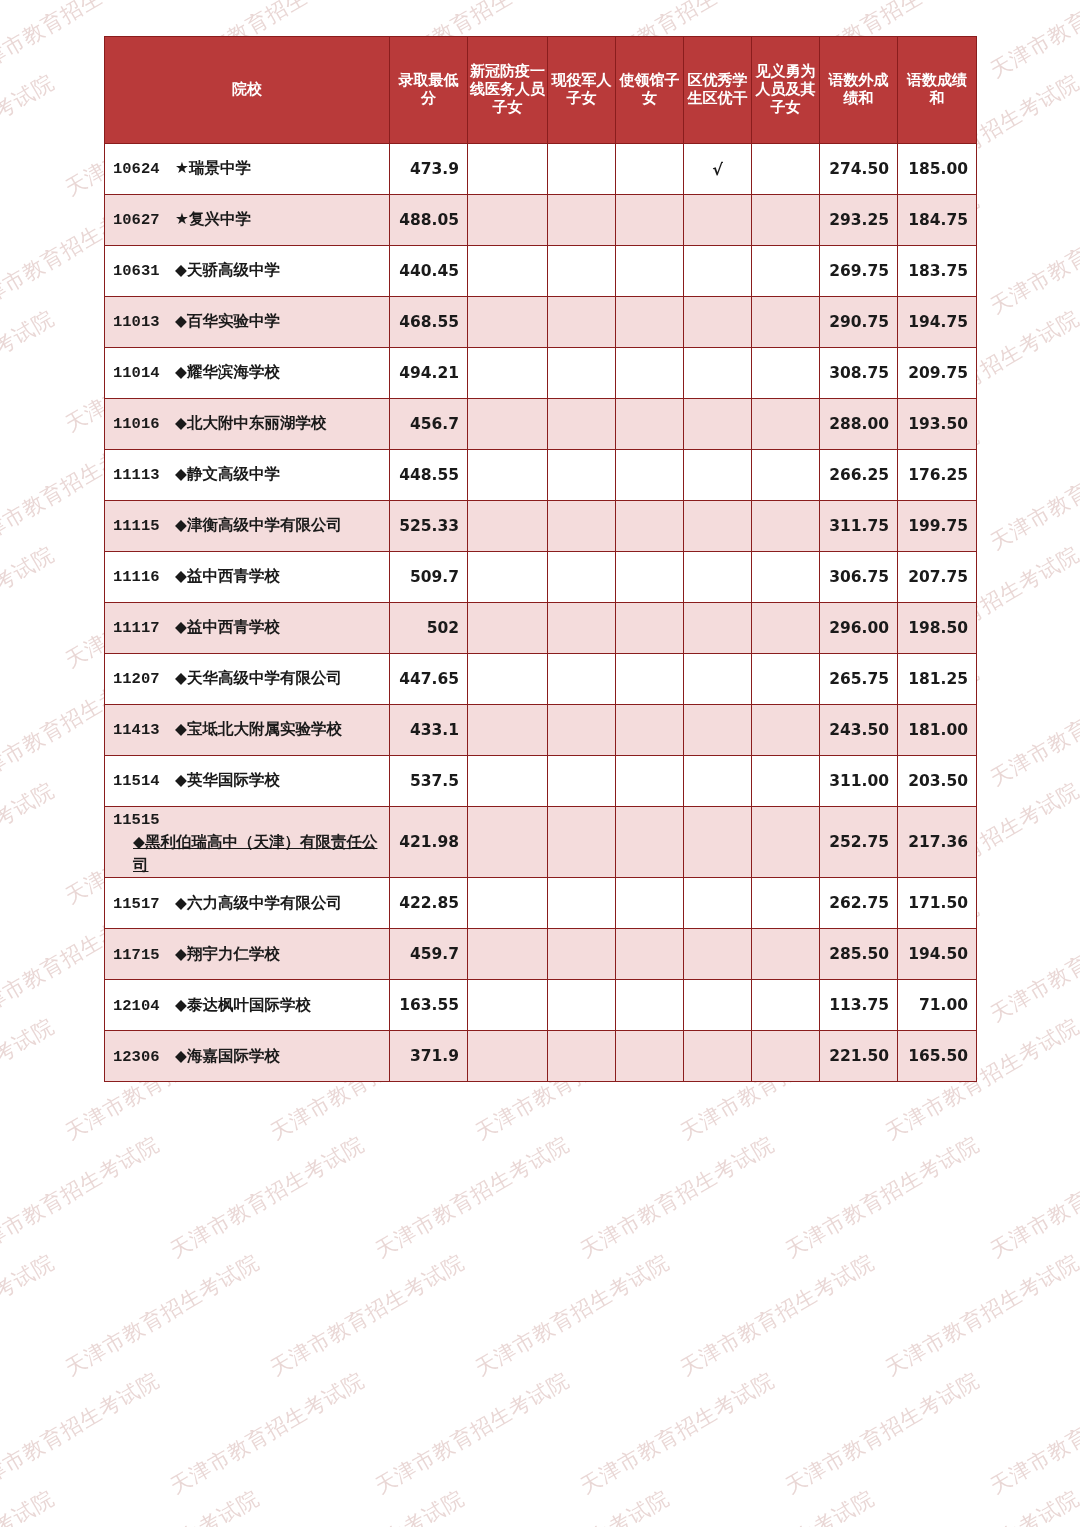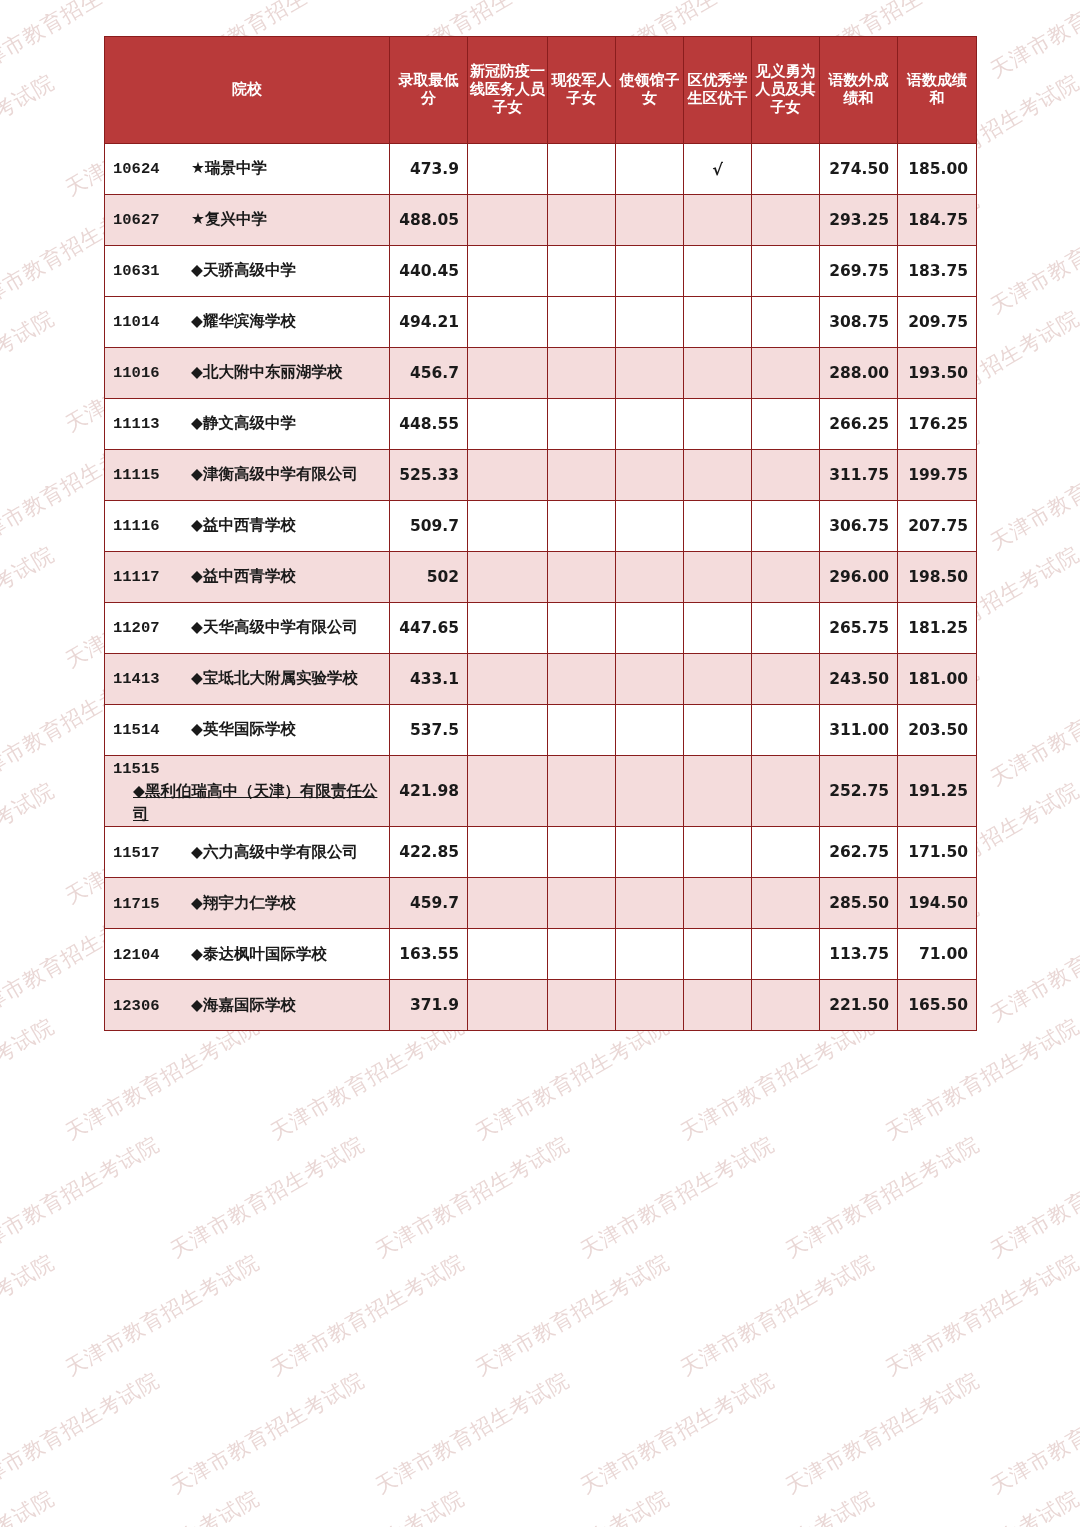--- a/index.html
+++ b/index.html
@@ -80,21 +80,21 @@
     padding-right: 6px;
     line-height: 1.45;
   }
   td.c-name .code {
     display: inline-block;
     min-width: 58px;
     font-family: Liberation Mono, monospace;
   }
   td.c-name .nm {
     display: inline-block;
-    margin-left: 20px;
+    margin-left: 4px;
   }
   td.c-name.twoline .nm {
     margin-left: 20px;
     text-decoration: underline;
   }
   td.c-score {
     text-align: right;
     padding-right: 8px;
   }
   td.c-blank {
@@ -258,20 +258,31 @@
           <td class="c-name"><span class="code">10631</span><span class="nm">◆天骄高级中学</span></td>
           <td class="c-score">440.45</td>
           <td class="c-blank"></td>
           <td class="c-blank"></td>
           <td class="c-blank"></td>
           <td class="c-mark"></td>
           <td class="c-blank"></td>
           <td class="c-score">269.75</td>
           <td class="c-score">183.75</td>
         </tr>
+        <tr class="alt">
+          <td class="c-name"><span class="code">11013</span><span class="nm">◆百华实验中学</span></td>
+          <td class="c-score">468.55</td>
+          <td class="c-blank"></td>
+          <td class="c-blank"></td>
+          <td class="c-blank"></td>
+          <td class="c-mark"></td>
+          <td class="c-blank"></td>
+          <td class="c-score">290.75</td>
+          <td class="c-score">194.75</td>
+        </tr>
         <tr>
           <td class="c-name"><span class="code">11014</span><span class="nm">◆耀华滨海学校</span></td>
           <td class="c-score">494.21</td>
           <td class="c-blank"></td>
           <td class="c-blank"></td>
           <td class="c-blank"></td>
           <td class="c-mark"></td>
           <td class="c-blank"></td>
           <td class="c-score">308.75</td>
           <td class="c-score">209.75</td>
@@ -366,21 +377,21 @@
         </tr>
         <tr class="alt">
           <td class="c-name twoline"><span class="code">11515</span><span class="nm">◆黑利伯瑞高中（天津）有限责任公司</span></td>
           <td class="c-score">421.98</td>
           <td class="c-blank"></td>
           <td class="c-blank"></td>
           <td class="c-blank"></td>
           <td class="c-mark"></td>
           <td class="c-blank"></td>
           <td class="c-score">252.75</td>
-          <td class="c-score">191.25</td>
+          <td class="c-score">217.36</td>
         </tr>
         <tr>
           <td class="c-name"><span class="code">11517</span><span class="nm">◆六力高级中学有限公司</span></td>
           <td class="c-score">422.85</td>
           <td class="c-blank"></td>
           <td class="c-blank"></td>
           <td class="c-blank"></td>
           <td class="c-mark"></td>
           <td class="c-blank"></td>
           <td class="c-score">262.75</td>

